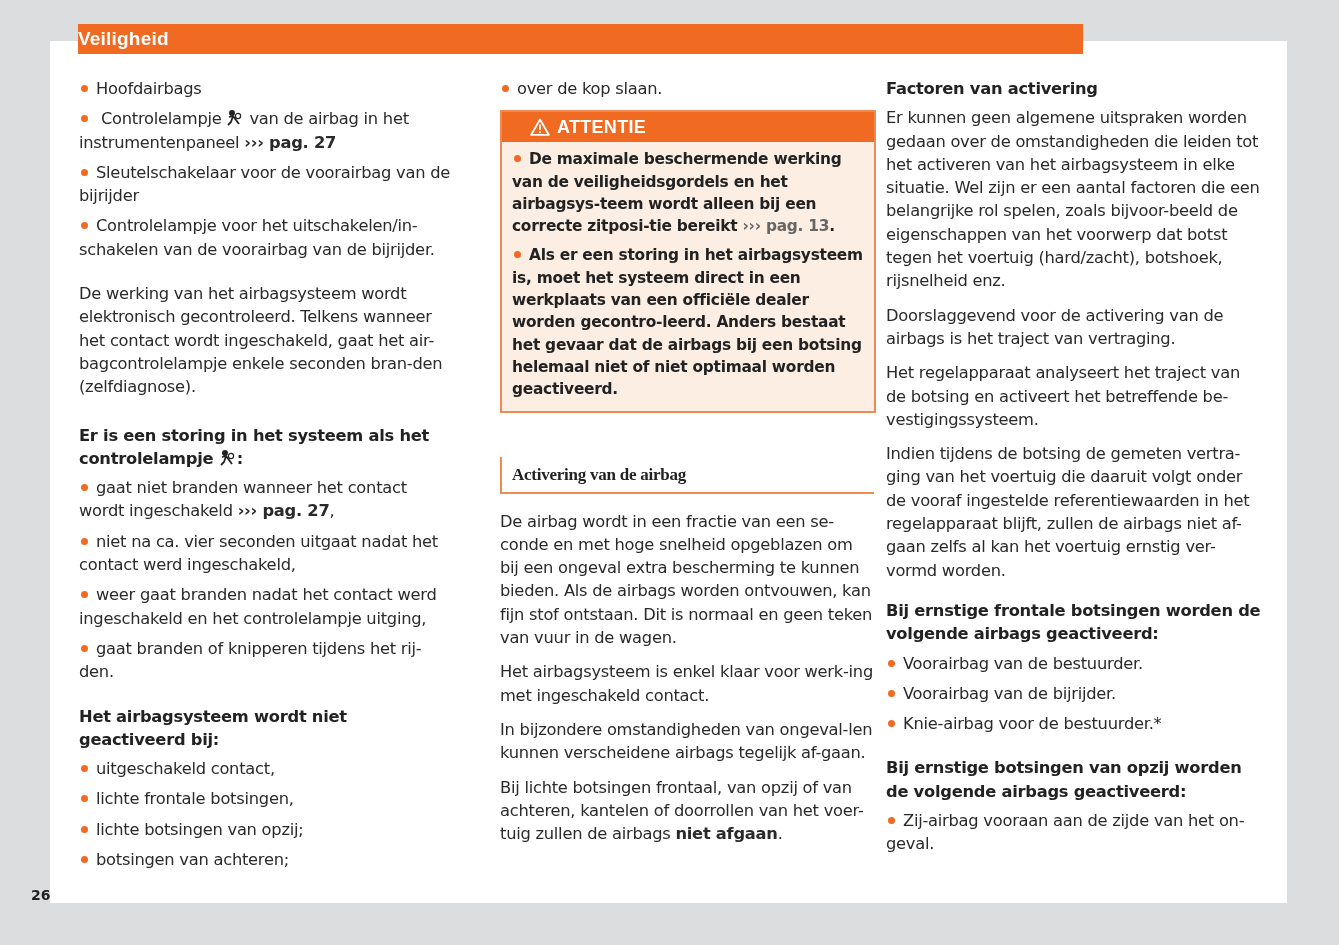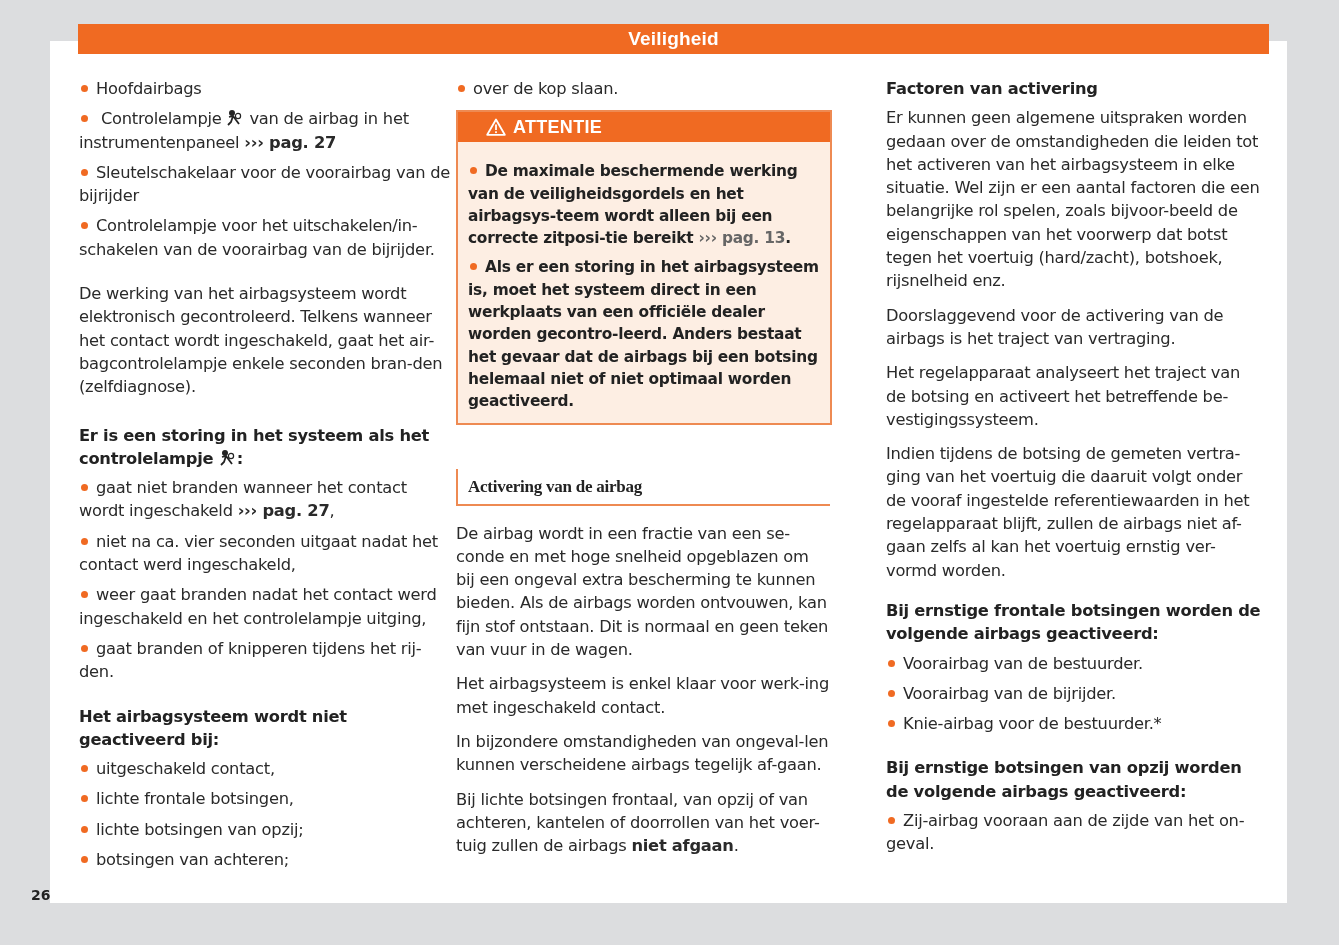--- a/index.html
+++ b/index.html
@@ -7,35 +7,35 @@
     width: 1339px; height: 945px; position: relative; overflow: hidden;
     background: #dcdddf;
     font-family: "DejaVu Sans", "Liberation Sans", sans-serif;
     color: #2a2a2a;
   }
   .page {
     position: absolute; left: 50px; top: 41px; width: 1237px; height: 862px;
     background: #ffffff;
   }
   .header-bar {
-    position: absolute; left: 78px; top: 24px; width: 1191px; height: 30px;
-    background: #f06a22; color: #fff; text-align: center;
+    position: absolute; left: 78px; top: 24px; width: 1005px; height: 30px;
+    background: #f06a22; color: #fff; text-align: left;
     font-family: "Liberation Sans", sans-serif; font-weight: bold; font-size: 19px;
     line-height: 30px; letter-spacing: 0.2px;
   }
   .page-number {
     position: absolute; left: 31px; top: 887px; font-size: 14px; font-weight: bold;
     color: #222;
   }
   .col {
     position: absolute; top: 77px; width: 375px;
     font-size: 16.3px; line-height: 23.3px; letter-spacing: -0.25px;
   }
   .col1 { left: 79px; }
-  .col2 { left: 456px; }
+  .col2 { left: 500px; }
   .col3 { left: 886px; }
   p { margin: 0 0 11px 0; }
   .bul { margin: 0 0 7px 0; }
   .bul::before {
     content: "";
     display: inline-block; width: 7px; height: 7px; border-radius: 50%;
     background: #f06a22; margin: 0 8px 2px 2px; vertical-align: middle;
   }
   .h {
     font-weight: bold; margin: 0 0 6px 0; color: #222;
@@ -49,21 +49,21 @@
   .warn {
     margin-top: 10px; border: 2px solid #ee8a52; background: #fdeee3;
     width: 372px;
   }
   .warn-head {
     background: #f06a22; color: #fff; font-weight: bold; font-size: 18px;
     height: 30px; line-height: 30px; padding-left: 28px;
     font-family: "Liberation Sans", sans-serif; letter-spacing: 0.3px;
   }
   .warn-head svg { vertical-align: -3px; margin-right: 7px; }
-  .warn-body { padding: 18px 10px 3px 10px; font-weight: bold; font-size: 15.4px; line-height: 22.3px; color: #222; }
+  .warn-body { padding: 6px 10px 3px 10px; font-weight: bold; font-size: 15.4px; line-height: 22.3px; color: #222; }
   .warn-body p { margin: 0 0 7px 0; }
   .warn-body .ref-light { color: #666; }
   .sec-title {
     margin-top: 44px; border-left: 2px solid #ee8a52; border-bottom: 2px solid #ee8a52;
     padding: 4px 0 3px 10px; font-weight: bold; font-size: 17px; line-height: 28px;
     font-family: Liberation Serif, serif; color: #222; width: 362px; margin-bottom: 16px;
   }
 </style>
 </head>
 <body>

